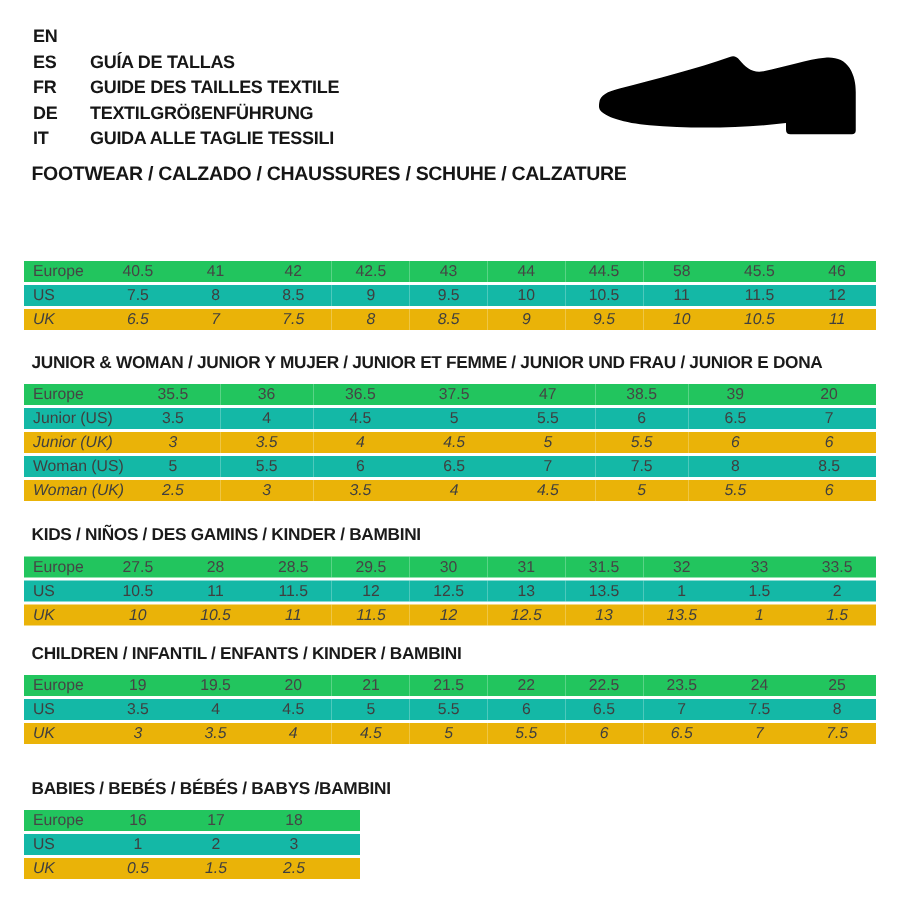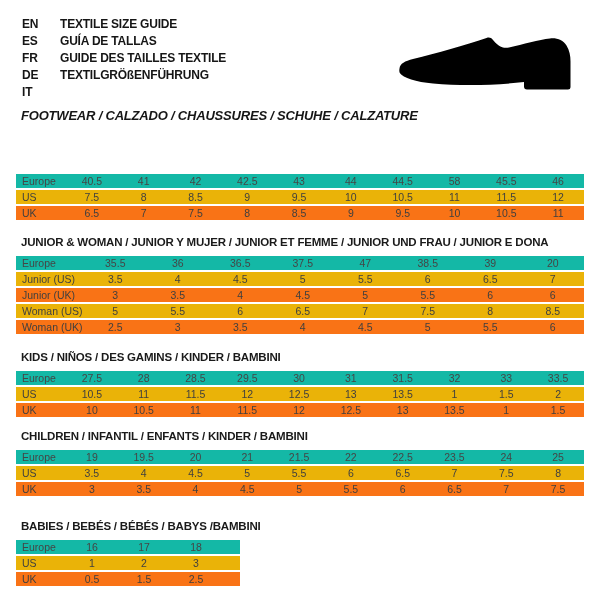--- a/index.html
+++ b/index.html
@@ -15,21 +15,21 @@
   .lang-line {
     display: flex; align-items: center;
     height: 17px;
     font-weight: bold; font-size: 12px; letter-spacing: -0.2px;
     color: #161616;
   }
   .lang-code { width: 38px; flex: 0 0 38px; }
   .category-title {
     position: absolute; left: 21px; top: 108px;
     font-weight: bold; font-size: 13px; letter-spacing: -0.2px;
-    color: #161616; white-space: nowrap; font-style: italic;
+    color: #161616; white-space: nowrap;
   }
   .shoe { position: absolute; left: 399px; top: 36px; width: 174px; height: 56px; }
   .shoe svg { display: block; width: 174px; height: 56px; }
   
   .size-sections { position: absolute; left: 16px; top: 172px; width: 568px; }
   .size-section h2 {
     margin: 0 0 5px 5px;
     font-size: 11.5px; line-height: 13px; font-weight: bold;
     letter-spacing: -0.2px; color: #1a1a1a; white-space: nowrap;
   }
@@ -41,48 +41,48 @@
     width: 100%; table-layout: fixed;
     border-collapse: separate; border-spacing: 0 2px;
     font-size: 10.5px; color: #3f3f3f;
   }
   .size-table.narrow { width: 224px; }
   .size-table td {
     height: 14px; padding: 0; text-align: center;
     overflow: hidden; white-space: nowrap; vertical-align: middle;
   }
   .size-table td.lbl { text-align: left; padding-left: 6px; }
-  .size-table tr.head td  { background: #14b8a6; color: #454545; }
-  .size-table tr.alt td   { background: #f97316; }
-  .size-table tr.plain td { background: #eab308; }
+  .size-table tr.head td  { background: #22c55e; color: #454545; }
+  .size-table tr.alt td   { background: #eab308; font-style: italic; }
+  .size-table tr.plain td { background: #14b8a6; }
 </style>
 </head>
 <body>
 
 <div class="page">
 
   <div class="langs">
     <div class="lang-line">
       <span class="lang-code">EN</span>
-      <span class="lang-title">TEXTILE SIZE GUIDE</span>
     </div>
     <div class="lang-line">
       <span class="lang-code">ES</span>
       <span class="lang-title">GUÍA DE TALLAS</span>
     </div>
     <div class="lang-line">
       <span class="lang-code">FR</span>
       <span class="lang-title">GUIDE DES TAILLES TEXTILE</span>
     </div>
     <div class="lang-line">
       <span class="lang-code">DE</span>
       <span class="lang-title">TEXTILGRÖßENFÜHRUNG</span>
     </div>
     <div class="lang-line">
       <span class="lang-code">IT</span>
+      <span class="lang-title">GUIDA ALLE TAGLIE TESSILI</span>
     </div>
   </div>
 
   <div class="shoe">
     <svg viewBox="0 0 174 55" xmlns="http://www.w3.org/2000/svg" aria-hidden="true">
       <path fill="#000000" d="
         M 0.5 32
         C 1 27, 6 24.5, 14 22.5
         C 38 16.5, 66 9, 87.5 1.5
         C 90 0.5, 92 1, 94 3.5

